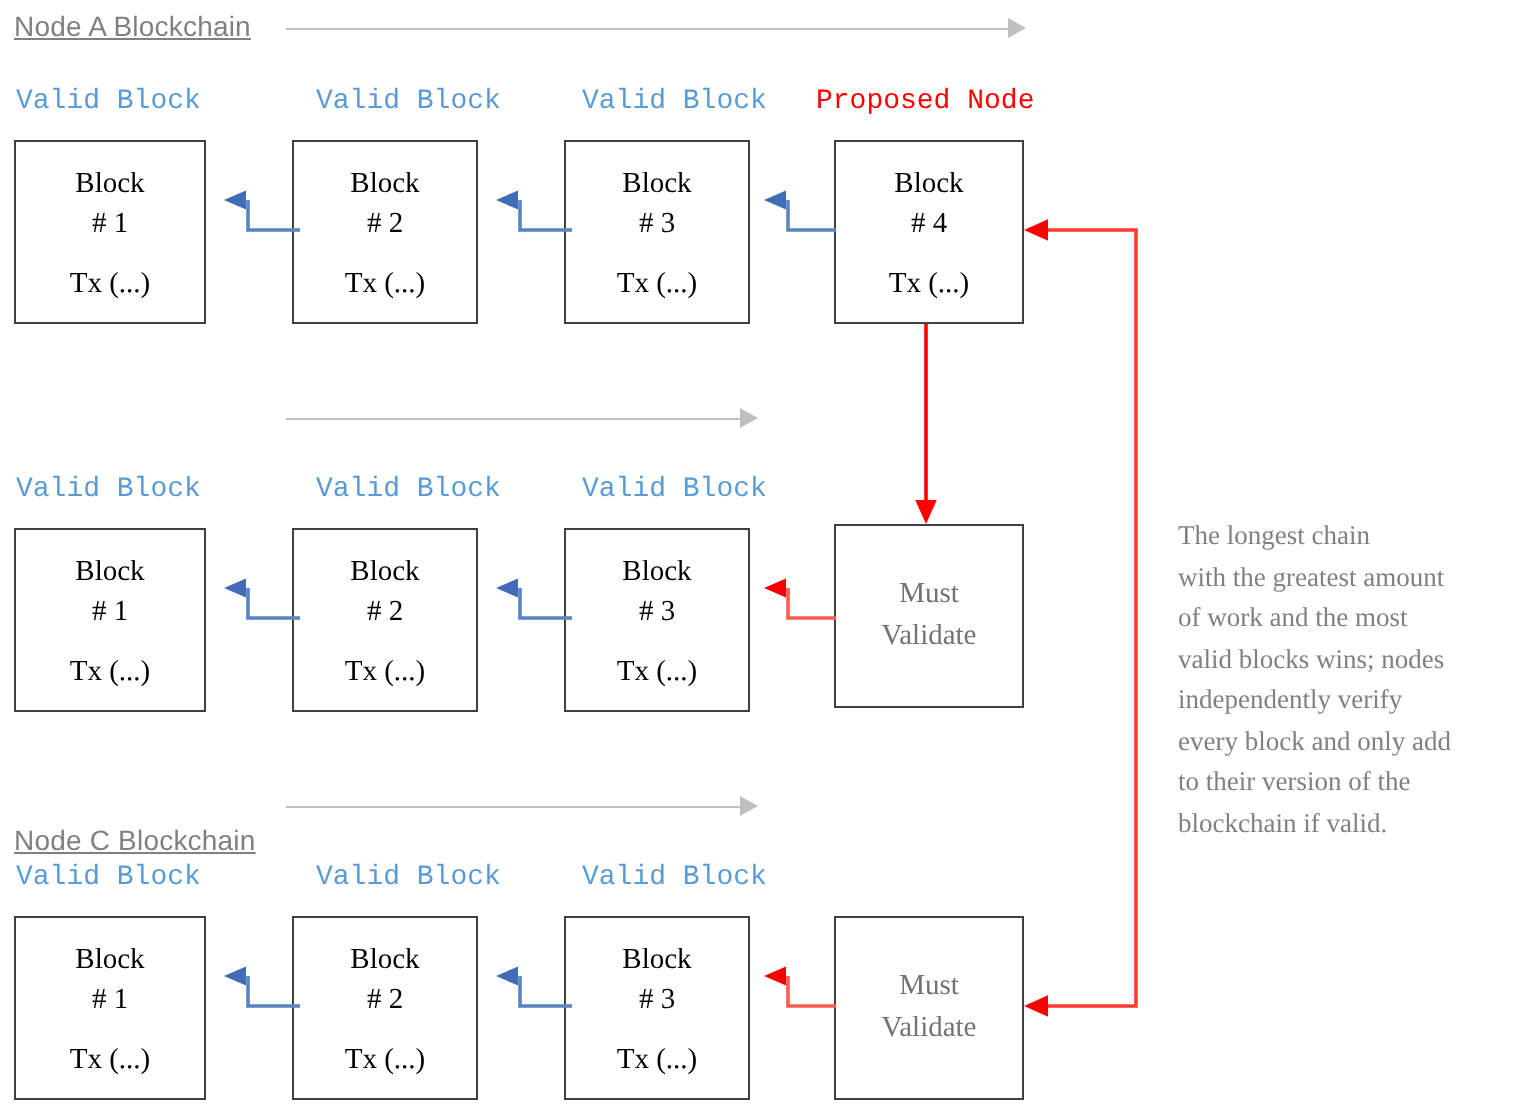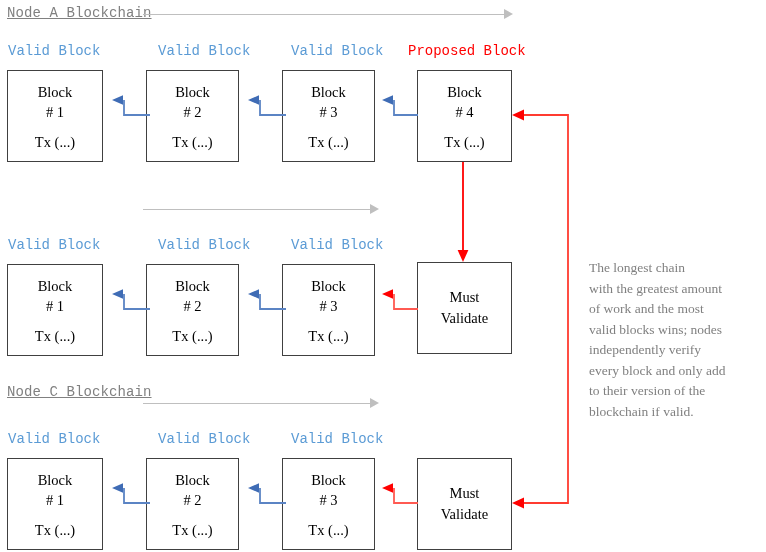--- a/index.html
+++ b/index.html
@@ -15,21 +15,21 @@
     position: relative;
     width: 766px;
     height: 552px;
     background: #ffffff;
     overflow: hidden;
   }
 
   
   .node-heading {
     position: absolute;
-    font-family: Liberation Mono, monospace;
+    font-family: Liberation Sans, sans-serif;
     font-size: 14px;
     color: #808080;
     text-decoration: underline;
     white-space: nowrap;
     letter-spacing: 0.1px;
   }
   .heading-rule {
     position: absolute;
     height: 11px;
   }
@@ -92,21 +92,21 @@
     border: 1px solid #404040;
     background: #ffffff;
   }
   .validate-box .val-text {
     position: absolute;
     left: 0;
     right: 0;
     top: 50%;
     transform: translateY(-50%);
     text-align: center;
-    color: #000000;
+    color: #737373;
     font-family: "Liberation Serif", "DejaVu Serif", serif;
     font-size: 14.5px;
     line-height: 1.45;
     white-space: pre-line;
   }
 
   
   .elbow {
     position: absolute;
   }
@@ -139,21 +139,21 @@
 
   <div class="node-heading" style="left:7px; top:5px;">Node A Blockchain</div>
   <div class="heading-rule" style="left:143px; top:9px; width:370px;">
     <div class="rule-line" style="width:361px;"></div>
     <div class="rule-head" style="left:361px;"></div>
   </div>
 
   <div class="block-tag tag-valid" style="left:8px; top:43px;">Valid Block</div>
   <div class="block-tag tag-valid" style="left:158px; top:43px;">Valid Block</div>
   <div class="block-tag tag-valid" style="left:291px; top:43px;">Valid Block</div>
-  <div class="block-tag tag-proposed" style="left:408px; top:43px;">Proposed Block</div>
+  <div class="block-tag tag-proposed" style="left:408px; top:43px;">Proposed Node</div>
 
   <div class="block-box" style="left:7px; top:70px; width:96px; height:92px;">
     <div class="blk-title">Block
 # 1</div>
     <div class="blk-tx">Tx (...)</div>
   </div>
   <div class="block-box" style="left:146px; top:70px; width:93px; height:92px;">
     <div class="blk-title">Block
 # 2</div>
     <div class="blk-tx">Tx (...)</div>
@@ -229,21 +229,21 @@
       <path d="M2,6 L13,1.2 L13,10.8 Z" fill="#3f6cb5"></path>
     </svg>
   </div>
   <div class="elbow" style="left:380px; top:288px;">
     <svg width="42" height="28" viewBox="0 0 42 28">
       <path d="M14,6 L14,21 L38,21" fill="none" stroke="#ff5a52" stroke-width="1.8"></path>
       <path d="M2,6 L13,1.2 L13,10.8 Z" fill="#ff0000"></path>
     </svg>
   </div>
 
-  <div class="node-heading" style="left:7px; top:384px;">Node C Blockchain</div>
+  <div class="node-heading" style="left:7px; top:412px;">Node C Blockchain</div>
   <div class="heading-rule" style="left:143px; top:398px; width:236px;">
     <div class="rule-line" style="width:227px;"></div>
     <div class="rule-head" style="left:227px;"></div>
   </div>
 
   <div class="block-tag tag-valid" style="left:8px; top:431px;">Valid Block</div>
   <div class="block-tag tag-valid" style="left:158px; top:431px;">Valid Block</div>
   <div class="block-tag tag-valid" style="left:291px; top:431px;">Valid Block</div>
 
   <div class="block-box" style="left:7px; top:458px; width:96px; height:92px;">

